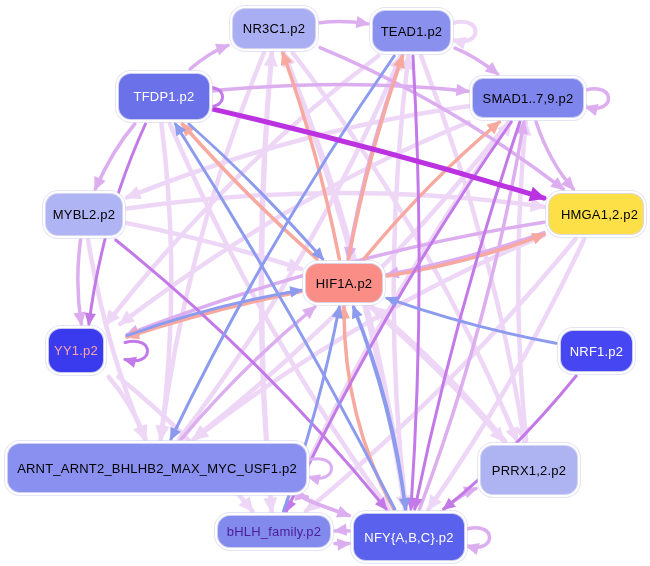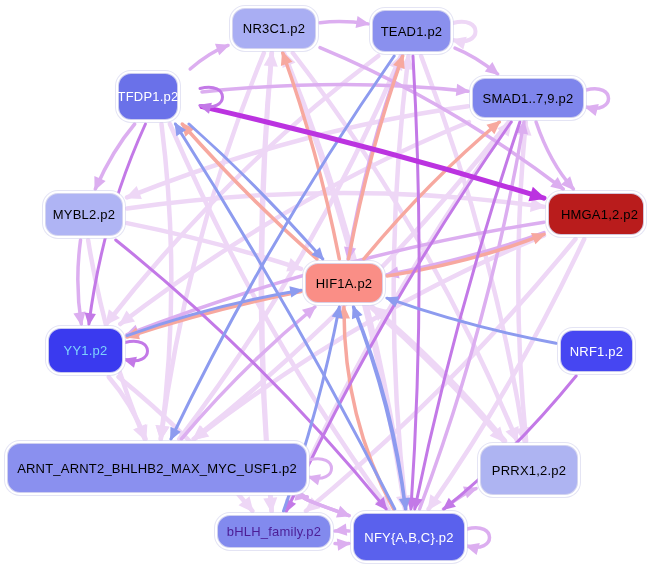--- a/index.html
+++ b/index.html
@@ -164,36 +164,36 @@
       <path d="M 309 460 C 339 452 339 485 309 477" fill="none" stroke="#dcaef0" stroke-width="3" stroke-linecap="round"></path>
       <polygon points="307.0675301207975,476.48467469887936 320.90401445588736,474.2752174703245 317.96666023949956,485.2902957817787" fill="#dcaef0"></polygon>
     </svg>
 
   <div class="node" style="left: 232px; top: 8px; width: 84px; height: 41px; background: rgb(169, 174, 243); color: rgb(0, 0, 0); text-align: center;">
     <span class="node-label">NR3C1.p2</span>
   </div>
   <div class="node" style="left: 372px; top: 10px; width: 79px; height: 42px; background: rgb(138, 144, 238); color: rgb(0, 0, 0);">
     <span class="node-label">TEAD1.p2</span>
   </div>
-  <div class="node" style="left: 118px; top: 73px; width: 60px; height: 47px; background: rgb(106, 113, 233); color: rgb(255, 255, 255);">
+  <div class="node" style="left: 118px; top: 73px; width: 92px; height: 47px; background: rgb(106, 113, 233); color: rgb(255, 255, 255);">
     <span class="node-label">TFDP1.p2</span>
   </div>
-  <div class="node" style="left: 472px; top: 78px; width: 112px; height: 40px; background: rgb(126, 133, 236); color: rgb(0, 0, 0);">
+  <div class="node" style="left: 472px; top: 78px; width: 112px; height: 40px; background: rgb(126, 133, 236); color: rgb(0, 0, 0); border-radius: 11px;">
     <span class="node-label">SMAD1..7,9.p2</span>
   </div>
   <div class="node" style="left: 45px; top: 193px; width: 78px; height: 43px; background: rgb(175, 180, 244); color: rgb(0, 0, 0);">
     <span class="node-label">MYBL2.p2</span>
   </div>
-  <div class="node" style="left: 548px; top: 193px; width: 96px; height: 42px; background: #b91c1c; color: rgb(0, 0, 0); padding-left: 7px;">
+  <div class="node" style="left: 548px; top: 193px; width: 96px; height: 42px; background: #fde047; color: rgb(0, 0, 0); padding-left: 7px;">
     <span class="node-label">HMGA1,2.p2</span>
   </div>
   <div class="node" style="left: 305px; top: 263px; width: 78px; height: 40px; background: rgb(250, 142, 134); color: rgb(0, 0, 0); justify-content: center;">
     <span class="node-label">HIF1A.p2</span>
   </div>
-  <div class="node" style="left: 48px; top: 328px; width: 75px; height: 45px; background: rgb(58, 58, 239); color: #7dd3fc;">
+  <div class="node" style="left: 48px; top: 328px; width: 56px; height: 45px; background: rgb(58, 58, 239); color: #fca5a5;">
     <span class="node-label">YY1.p2</span>
   </div>
   <div class="node" style="left: 560px; top: 330px; width: 73px; height: 42px; background: rgb(70, 70, 242); color: rgb(255, 255, 255);">
     <span class="node-label">NRF1.p2</span>
   </div>
   <div class="node" style="left: 7px; top: 443px; width: 300px; height: 50px; background: rgb(138, 144, 239); color: rgb(0, 0, 0);">
     <span class="node-label">ARNT_ARNT2_BHLHB2_MAX_MYC_USF1.p2</span>
   </div>
   <div class="node" style="left: 480px; top: 445px; width: 98px; height: 50px; background: rgb(174, 180, 242); color: rgb(0, 0, 0);">
     <span class="node-label">PRRX1,2.p2</span>

